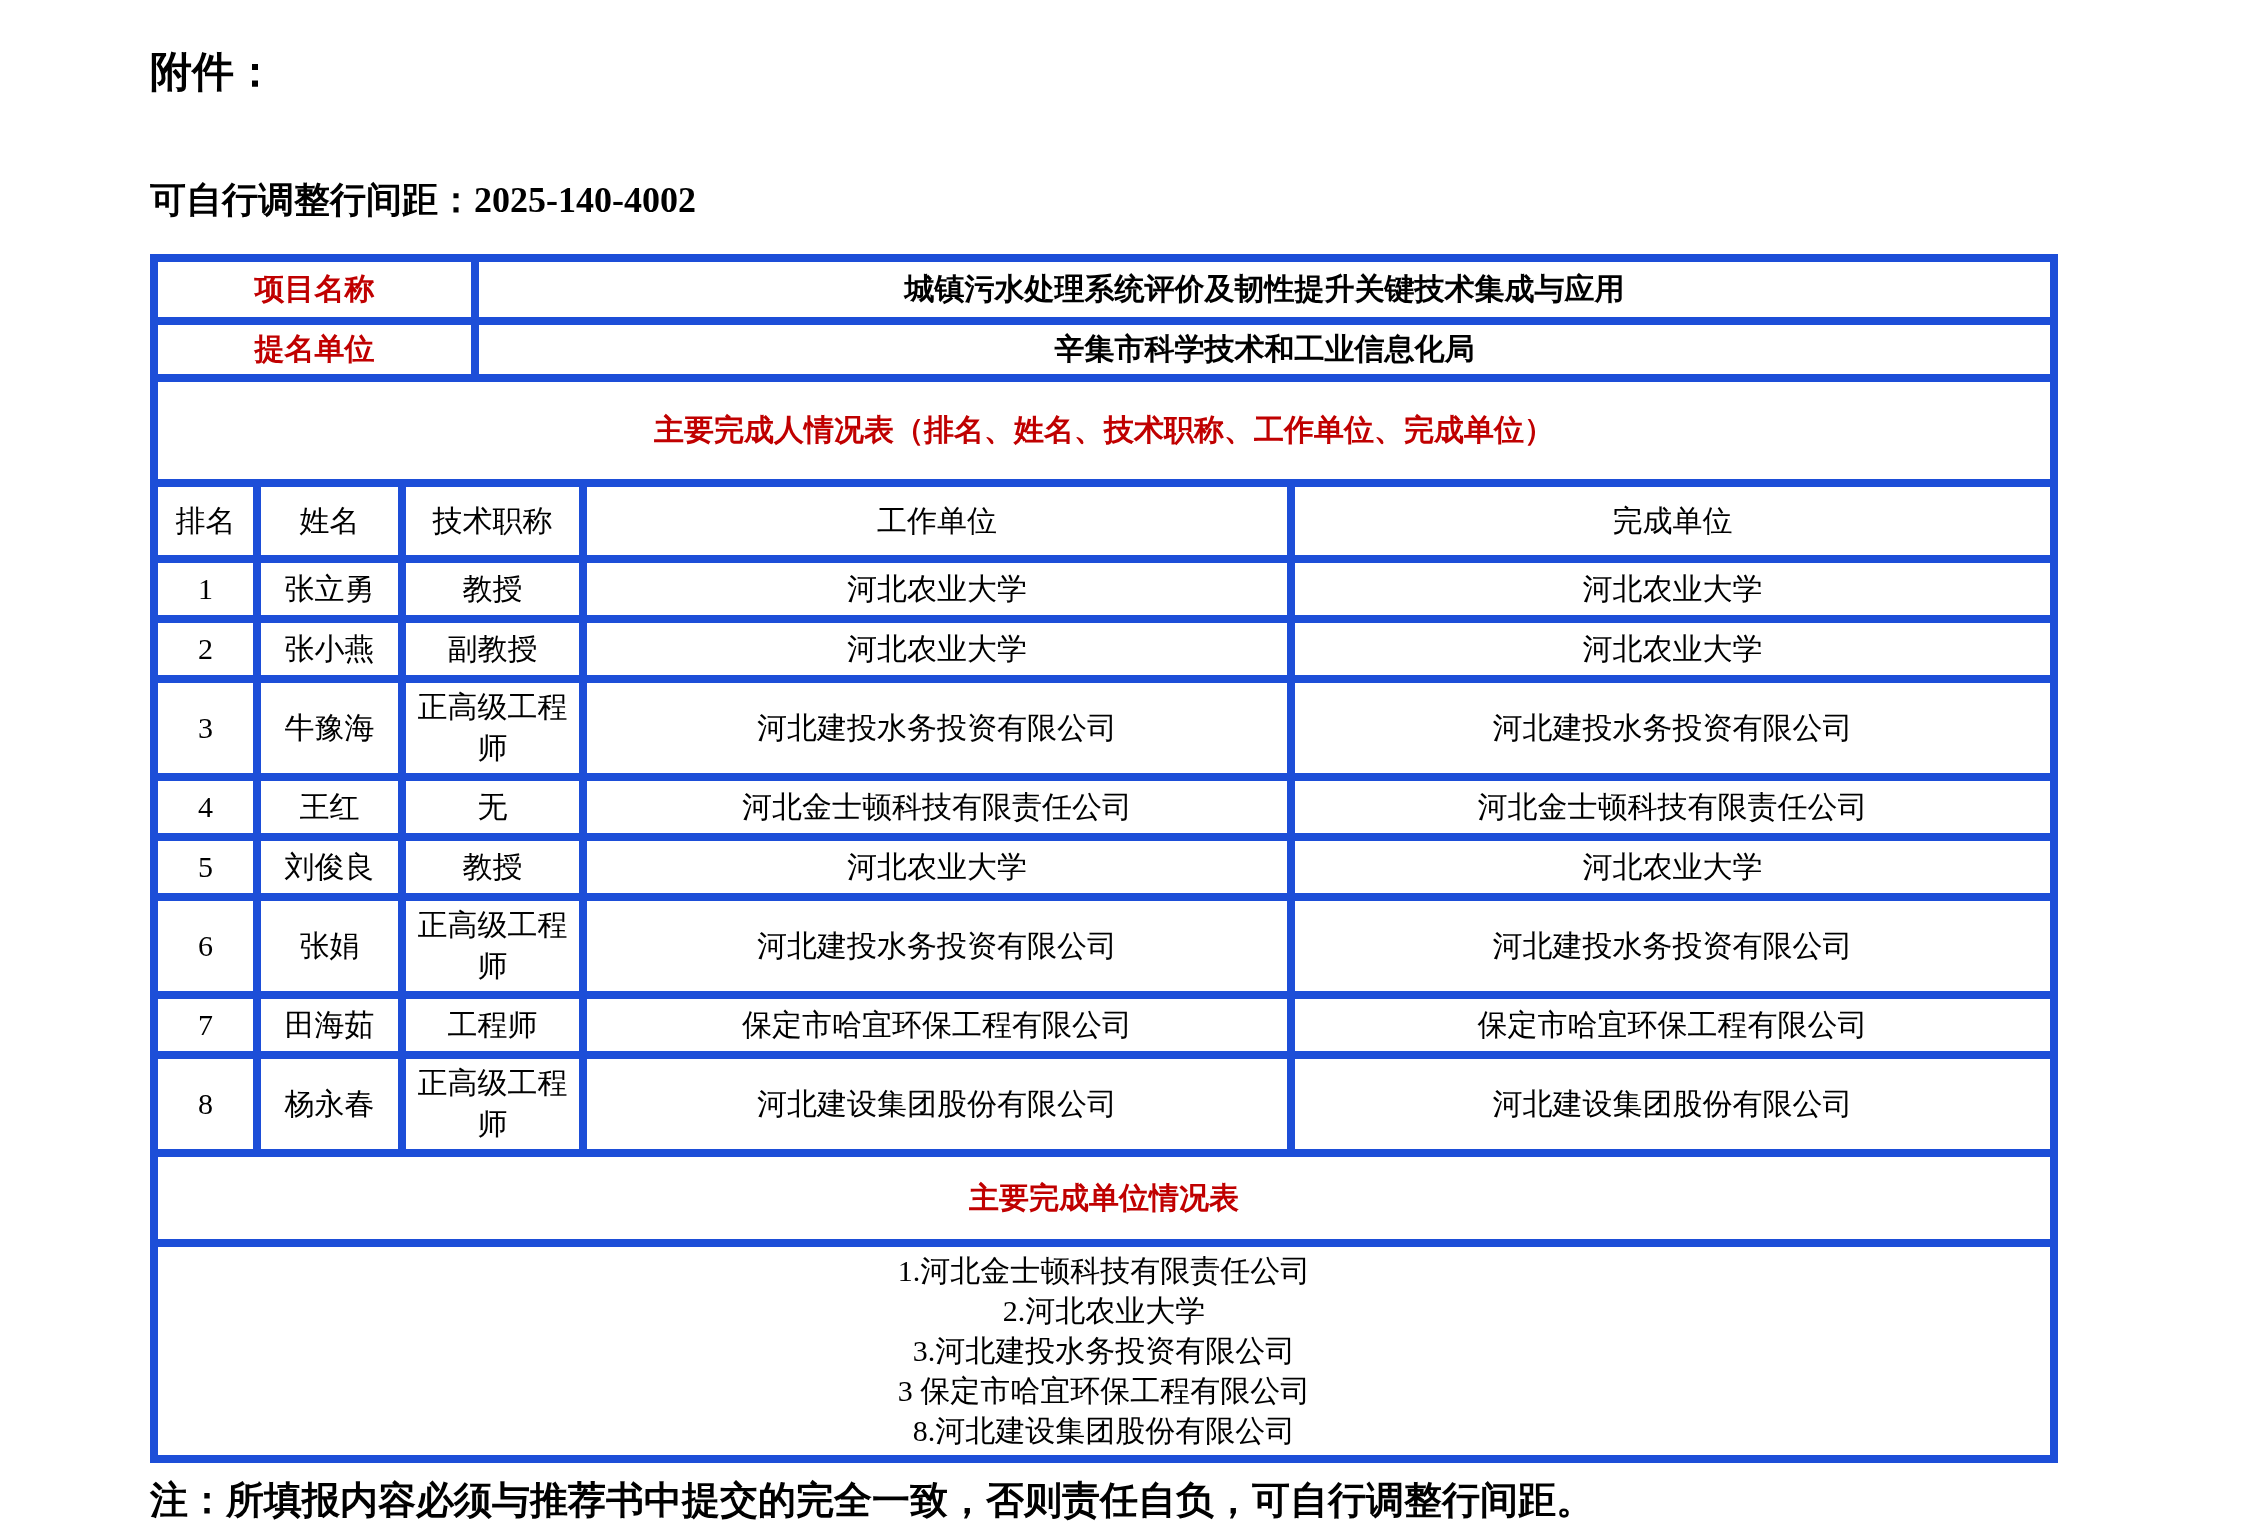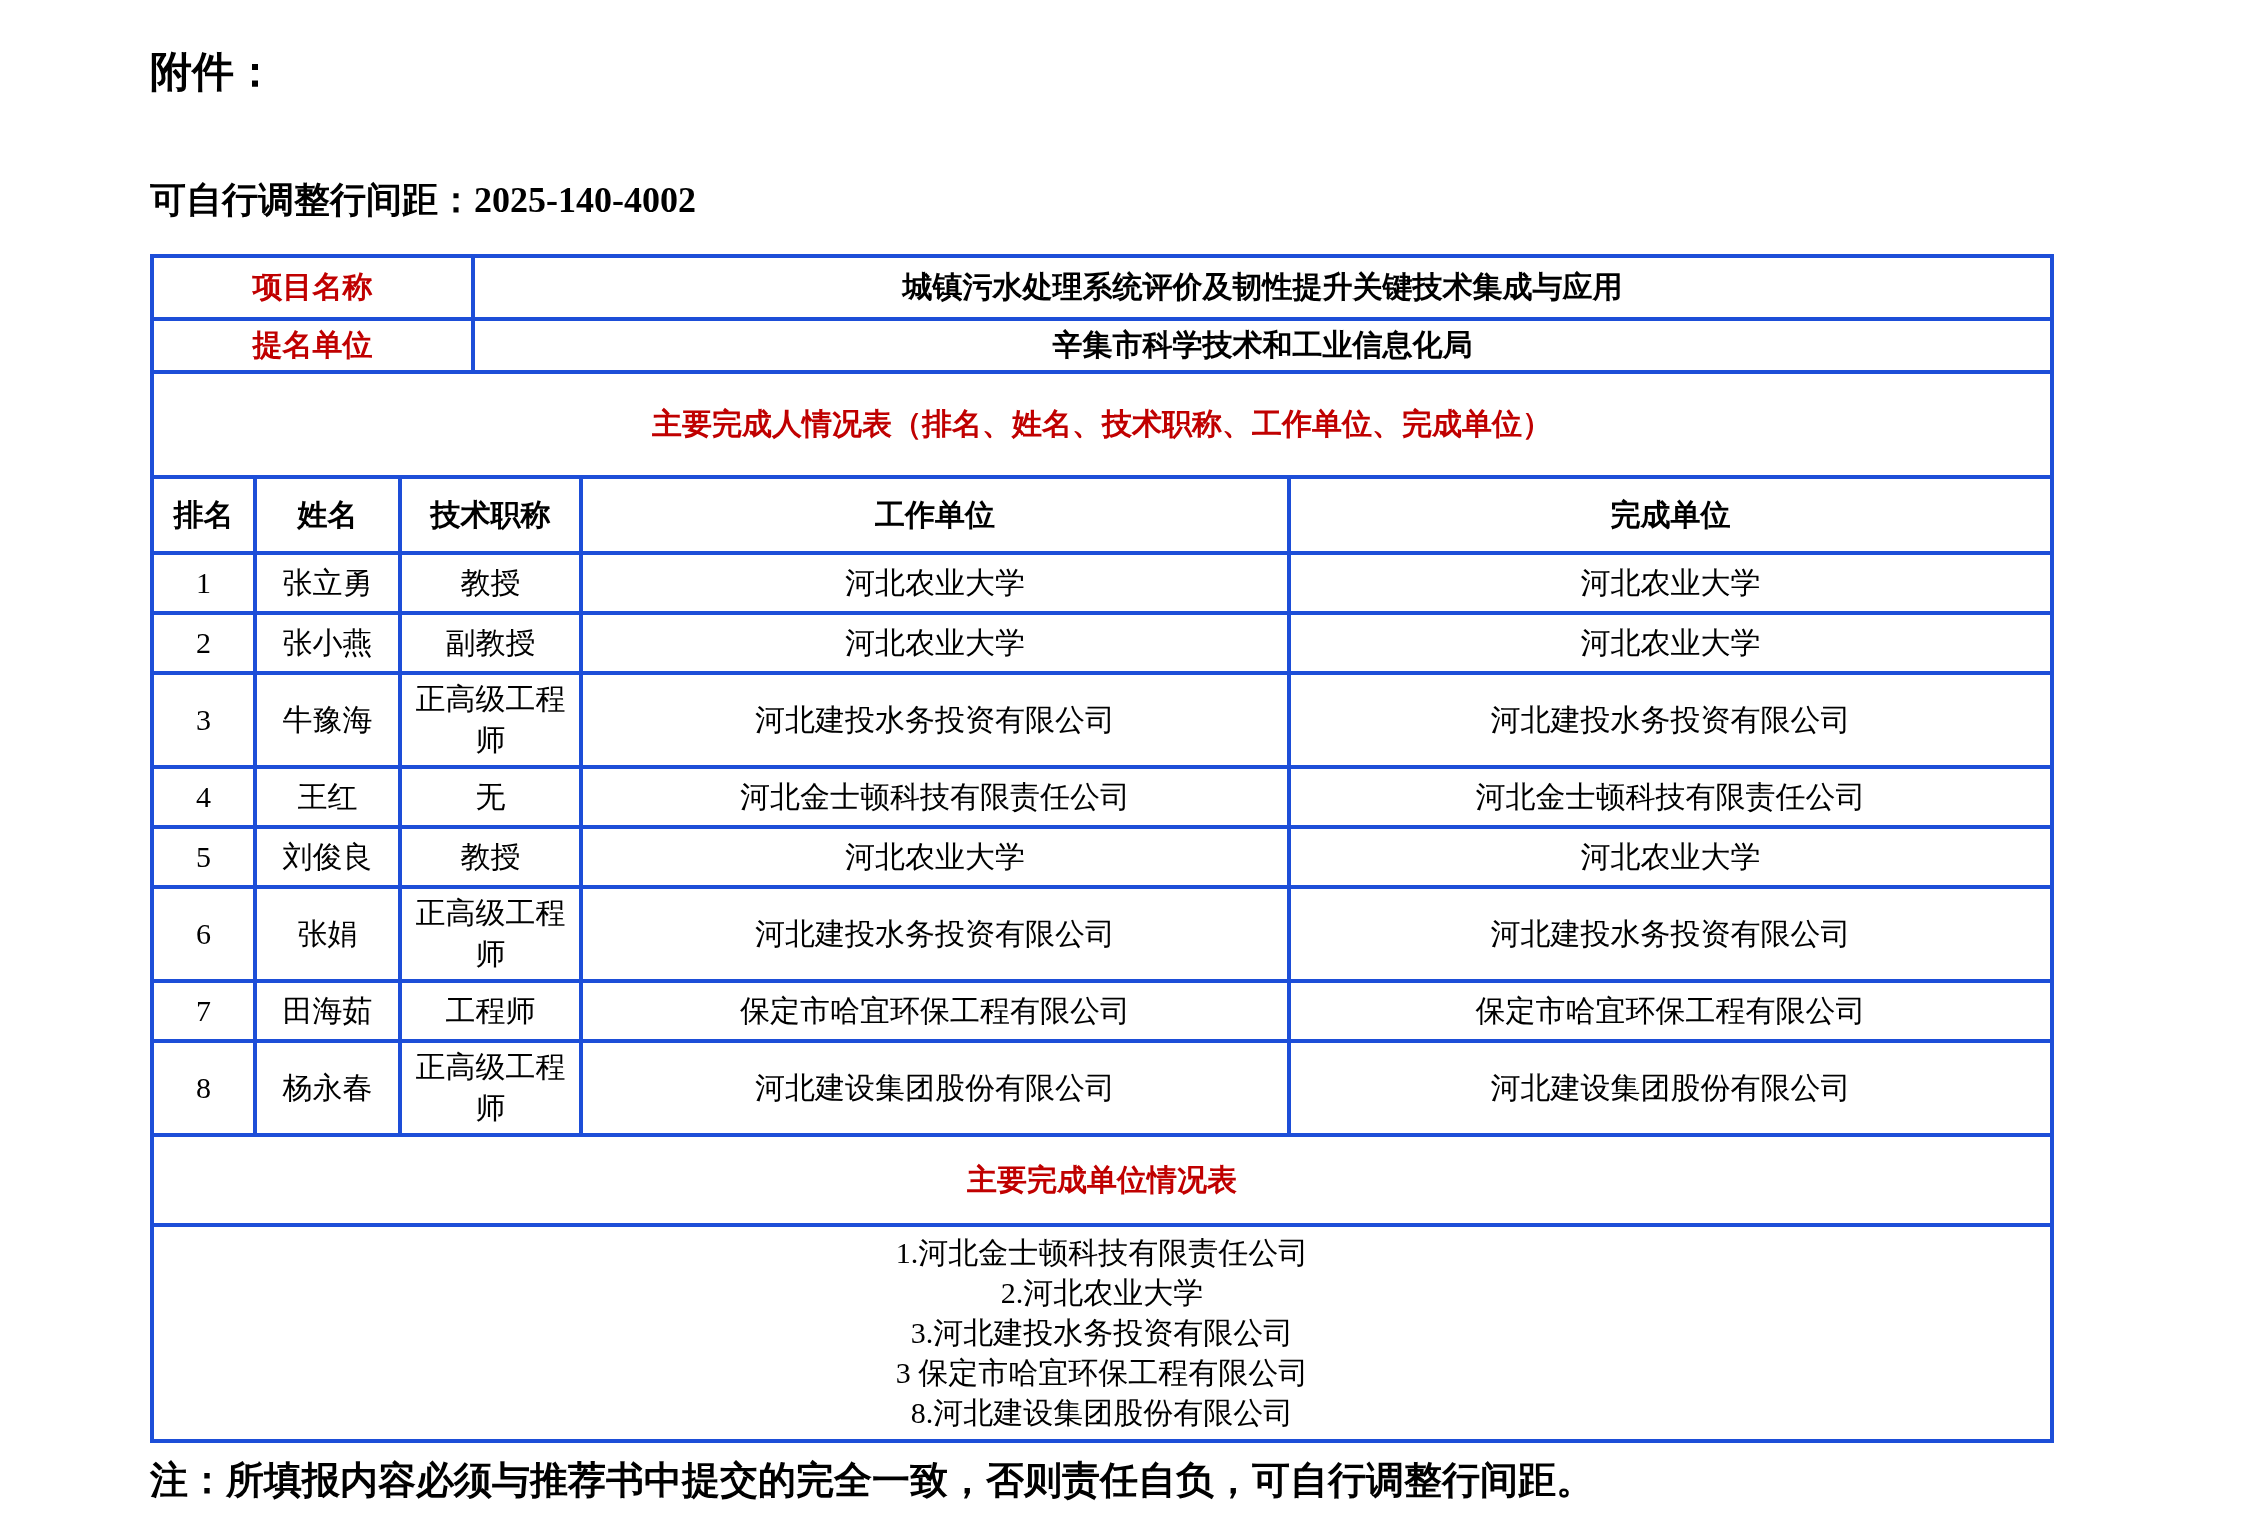--- a/index.html
+++ b/index.html
@@ -28,21 +28,21 @@
     line-height: 1.0;
   }
   .rec-line .rec-number { font-family: "Liberation Serif", "DejaVu Serif", serif; }
   table.main {
     margin-top: 36px;
     width: 1900px;
     table-layout: fixed;
     border-collapse: collapse;
   }
   table.main td {
-    border: 4px solid #1d4ed8;
+    border: 8px solid #1d4ed8;
     text-align: center;
     vertical-align: middle;
     font-size: 30px;
     padding: 4px 6px;
     overflow: hidden;
   }
   .r-info1 { height: 63px; }
   .r-info2 { height: 44px; }
   .r-title { height: 105px; }
   .r-head  { height: 76px; }
@@ -52,21 +52,21 @@
   td.red-label {
     color: var(--accent, #c00000);
     font-weight: bold;
   }
   td.info-value { font-weight: bold; }
   td.section-title {
     color: var(--accent, #c00000);
     font-weight: bold;
     font-size: 32px;
   }
-  td.col-head { font-weight: bold; }
+  td.col-head { font-weight: normal; }
   td.title-cell { padding-left: 20px; padding-right: 20px; margin-top: 12px; }
   td.units-cell {
     text-align: left;
     vertical-align: top;
     padding: 8px 10px;
     height: 216px;
   }
   .unit-line {
     font-size: 30px;
     line-height: 40px;

